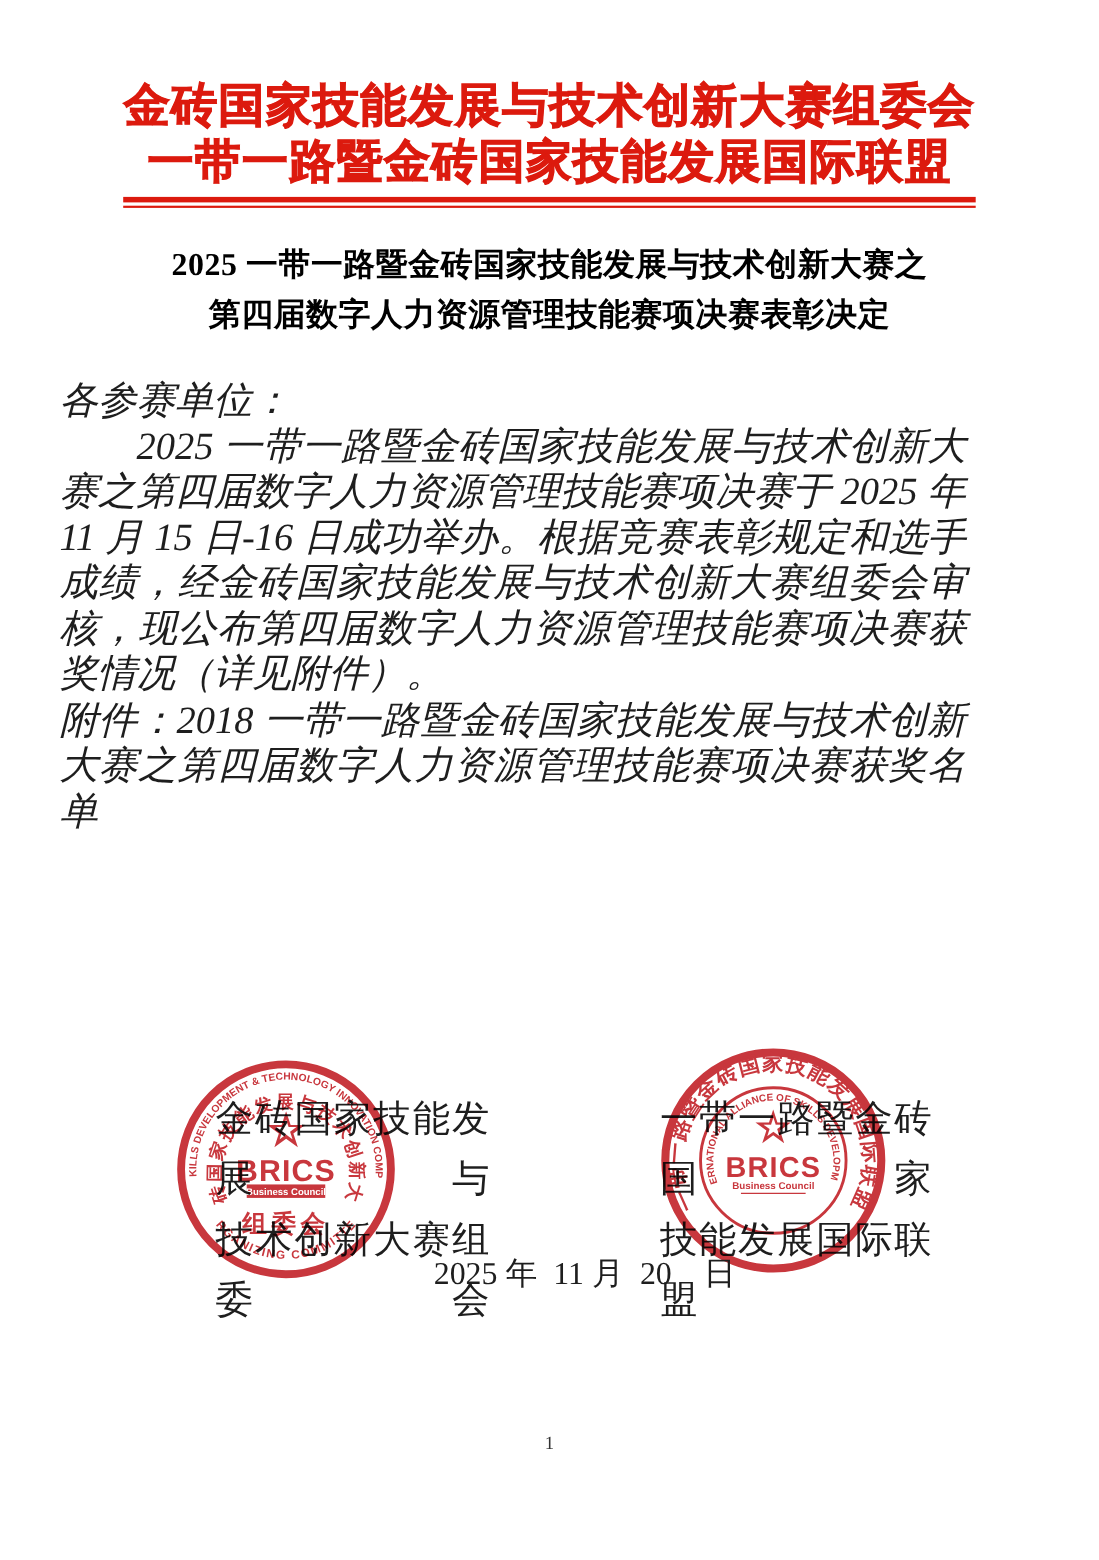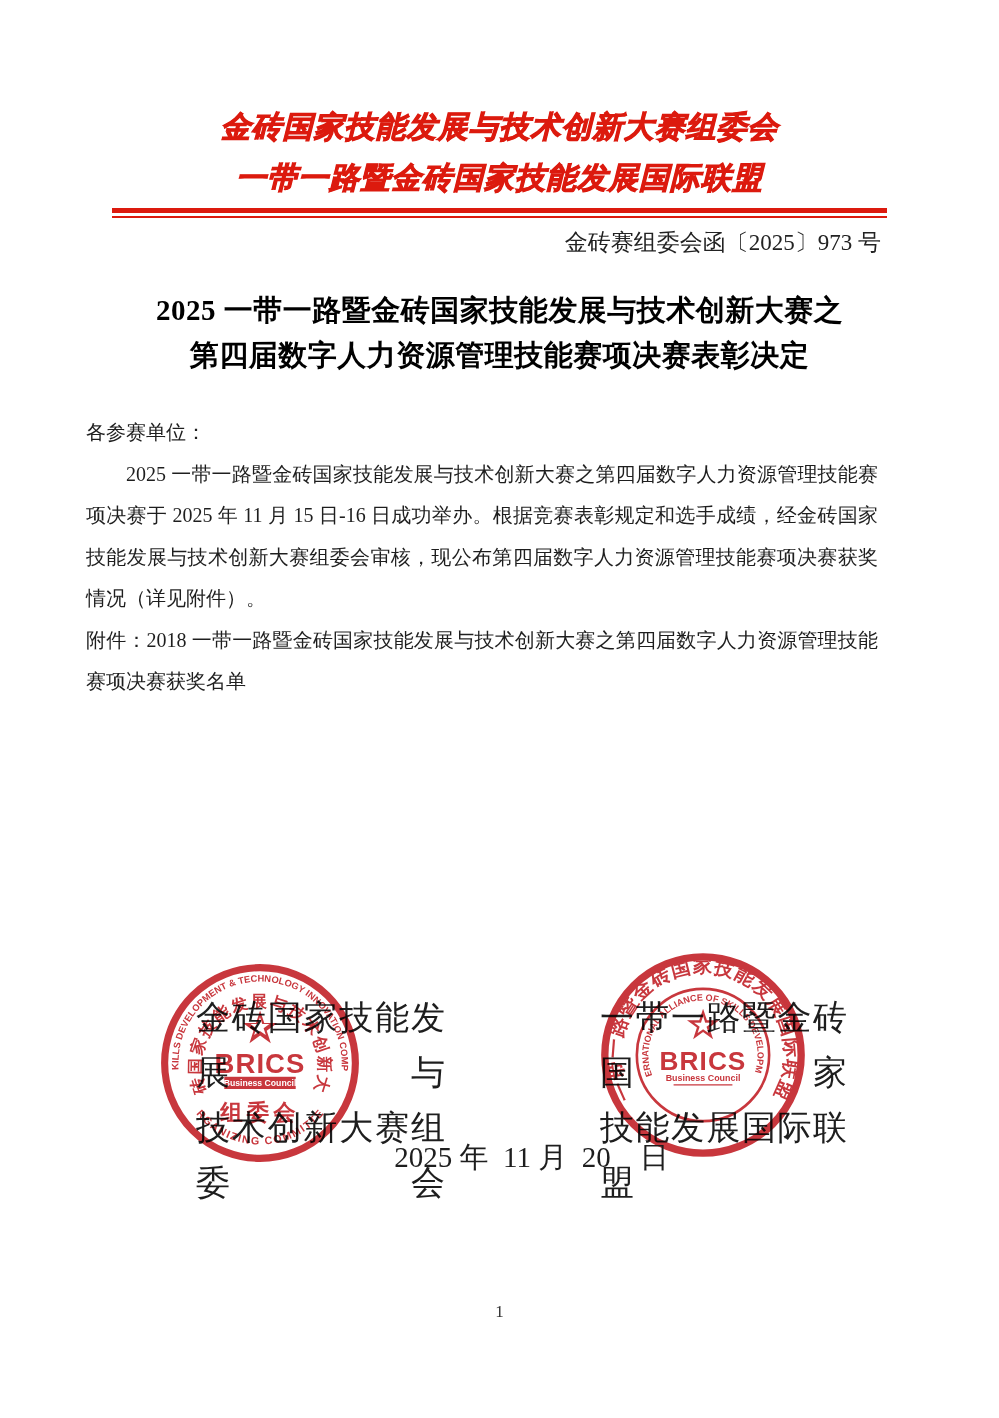--- a/index.html
+++ b/index.html
@@ -6,29 +6,28 @@
   .page{
     position:relative;
     width:999px;height:1418px;
     background:#fff;
     overflow:hidden;
     font-family:"Liberation Serif","DejaVu Serif",serif;
     color:#1e1e1e;
   }
   
   .letterhead{
-    padding-top:101px;
+    padding-top:72px;
     text-align:center;
     color:#dc1a0e;
     font-weight:900;
-    font-size:30px;
+    font-size:42px;
     line-height:51px;
     letter-spacing:1px;
     font-family:"Liberation Serif","DejaVu Serif",serif;
-    font-style:italic;
     -webkit-text-stroke:1px #dc1a0e;
   }
   .red-rule{
     margin:5px 112px 0 112px;
     height:3px;
     border-top:5px solid #dc1a0e;
     border-bottom:2px solid #dc1a0e;
   }
   .doc-number{
     margin:9px 118px 0 0;
@@ -41,24 +40,25 @@
     margin-top:30px;
     text-align:center;
     font-weight:bold;
     color:#000;
     font-size:29px;
     line-height:45px;
     letter-spacing:0.5px;
   }
   
   .doc-body{
-    margin:34px 121px 0 86px;
-    font-size:20px;
+    margin:34px 121px 0 54px;
+    font-size:35px;
     line-height:41.5px;
     text-align:justify;
+    font-style:italic;
   }
   .doc-body p{margin:0;}
   .doc-body p.indent{text-indent:2em;}
   .attachment{margin-top:40px;}
   
   .sig{
     position:absolute;
     font-size:34px;
     line-height:55px;
     text-align:justify;
@@ -93,21 +93,20 @@
 <body>
 
 <div class="page">
 
   <div class="letterhead">
     <div>金砖国家技能发展与技术创新大赛组委会</div>
     <div>一带一路暨金砖国家技能发展国际联盟</div>
   </div>
   <div class="red-rule"></div>
 
-  <div class="doc-number">金砖赛组委会函〔2025〕973 号</div>
 
   <div class="doc-title">
     <div>2025 一带一路暨金砖国家技能发展与技术创新大赛之</div>
     <div>第四届数字人力资源管理技能赛项决赛表彰决定</div>
   </div>
 
   <div class="doc-body">
     <p>各参赛单位：</p>
     <p class="indent">2025 一带一路暨金砖国家技能发展与技术创新大赛之第四届数字人力资源管理技能赛项决赛于 2025 年 11 月 15 日-16 日成功举办。根据竞赛表彰规定和选手成绩，经金砖国家技能发展与技术创新大赛组委会审核，现公布第四届数字人力资源管理技能赛项决赛获奖情况（详见附件）。</p>
     <p class="attachment">附件：2018 一带一路暨金砖国家技能发展与技术创新大赛之第四届数字人力资源管理技能赛项决赛获奖名单</p>

